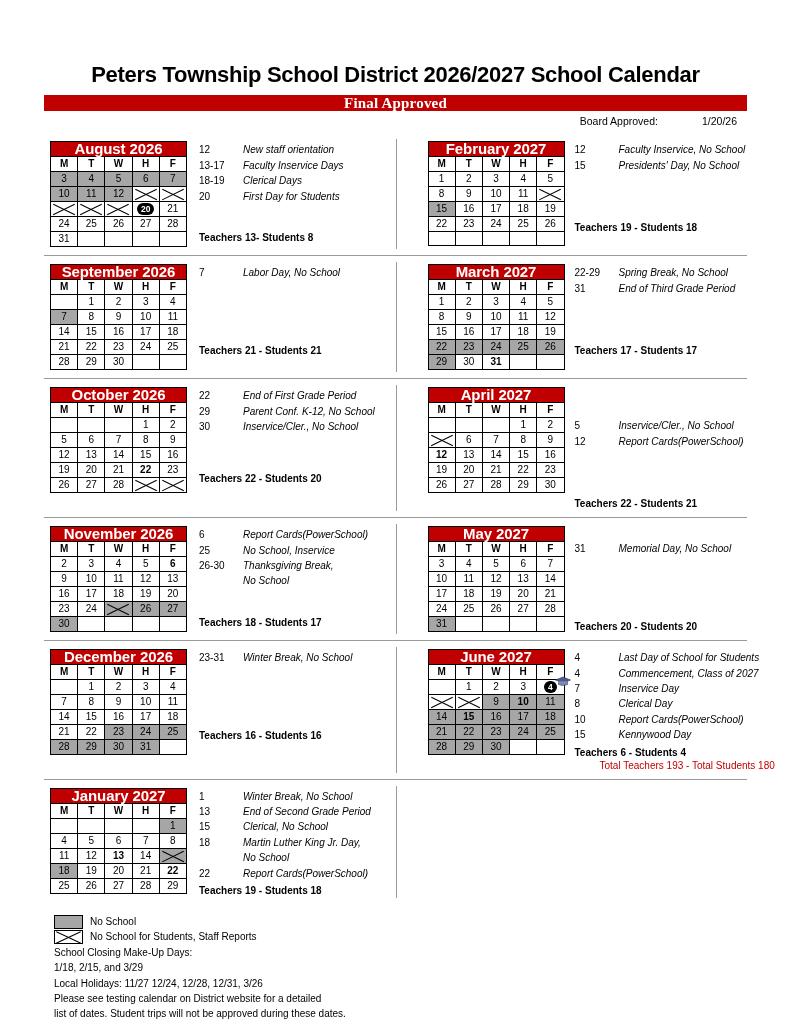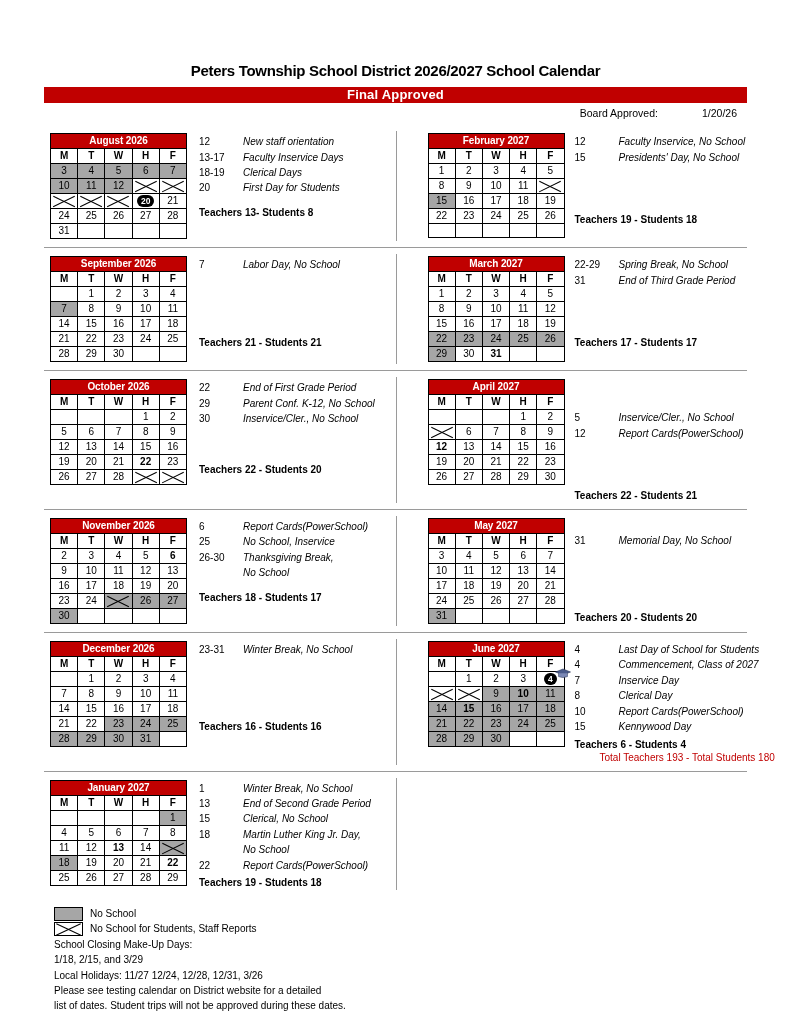--- a/index.html
+++ b/index.html
@@ -8,36 +8,37 @@
     width: 791px; height: 1024px;
     background: #ffffff;
     font-family: "Liberation Sans", sans-serif;
     color: #000;
   }
   .page { position: relative; width: 791px; height: 1024px; padding: 0 44px; }
 
   
   .title {
     text-align: center;
-    font-size: 15px;
+    font-size: 22px;
     font-weight: bold;
     letter-spacing: -0.3px;
     padding-top: 62px;
     line-height: 1.15;
   }
   .banner {
     margin-top: 8px;
     background: #C00000;
     color: #ffffff;
     text-align: center;
-    font-size: 13px;
+    font-size: 15px;
     font-weight: bold;
     height: 16px;
     line-height: 16px;
     letter-spacing: 0.2px;
+    font-family: Liberation Serif, serif;
   }
   .board-line {
     margin-top: 4px;
     text-align: right;
     font-size: 10.5px;
     padding-right: 10px;
   }
   .board-line .bl-label { margin-right: 44px; }
 
   
@@ -73,21 +74,21 @@
   
   table.cal {
     border-collapse: collapse;
     width: 137px;
     table-layout: fixed;
   }
   table.cal td, table.cal th { padding: 0; }
   .mhead {
     background: #C00000;
     color: #fff;
-    font-size: 10px;
+    font-size: 15px;
     font-weight: bold;
     text-align: center;
     height: 14px;
     line-height: 14px;
     border: 1px solid #000;
     letter-spacing: -0.1px;
   }
   .dow {
     border: 1px solid #000;
     text-align: center;
@@ -149,21 +150,21 @@
   }
   .ev .d { flex: 0 0 44px; }
   .ev .t { flex: 1; font-style: italic; }
   .ev.cont .d { visibility: hidden; }
   .totals {
     font-size: 10px;
     font-weight: bold;
     margin-top: 4px;
     white-space: nowrap;
   }
-  .totals.pad1 { margin-top: 11px; }
+  .totals.pad1 { margin-top: 28px; }
   .totals.pad2 { margin-top: 38px; }
   .totals.pad3 { margin-top: 49px; }
   .totals.pad4 { margin-top: 64px; }
   .grand {
     font-size: 10px;
     font-weight: normal;
     color: #C00000;
     margin-top: 2px;
     white-space: nowrap;
     margin-left: 25px;

